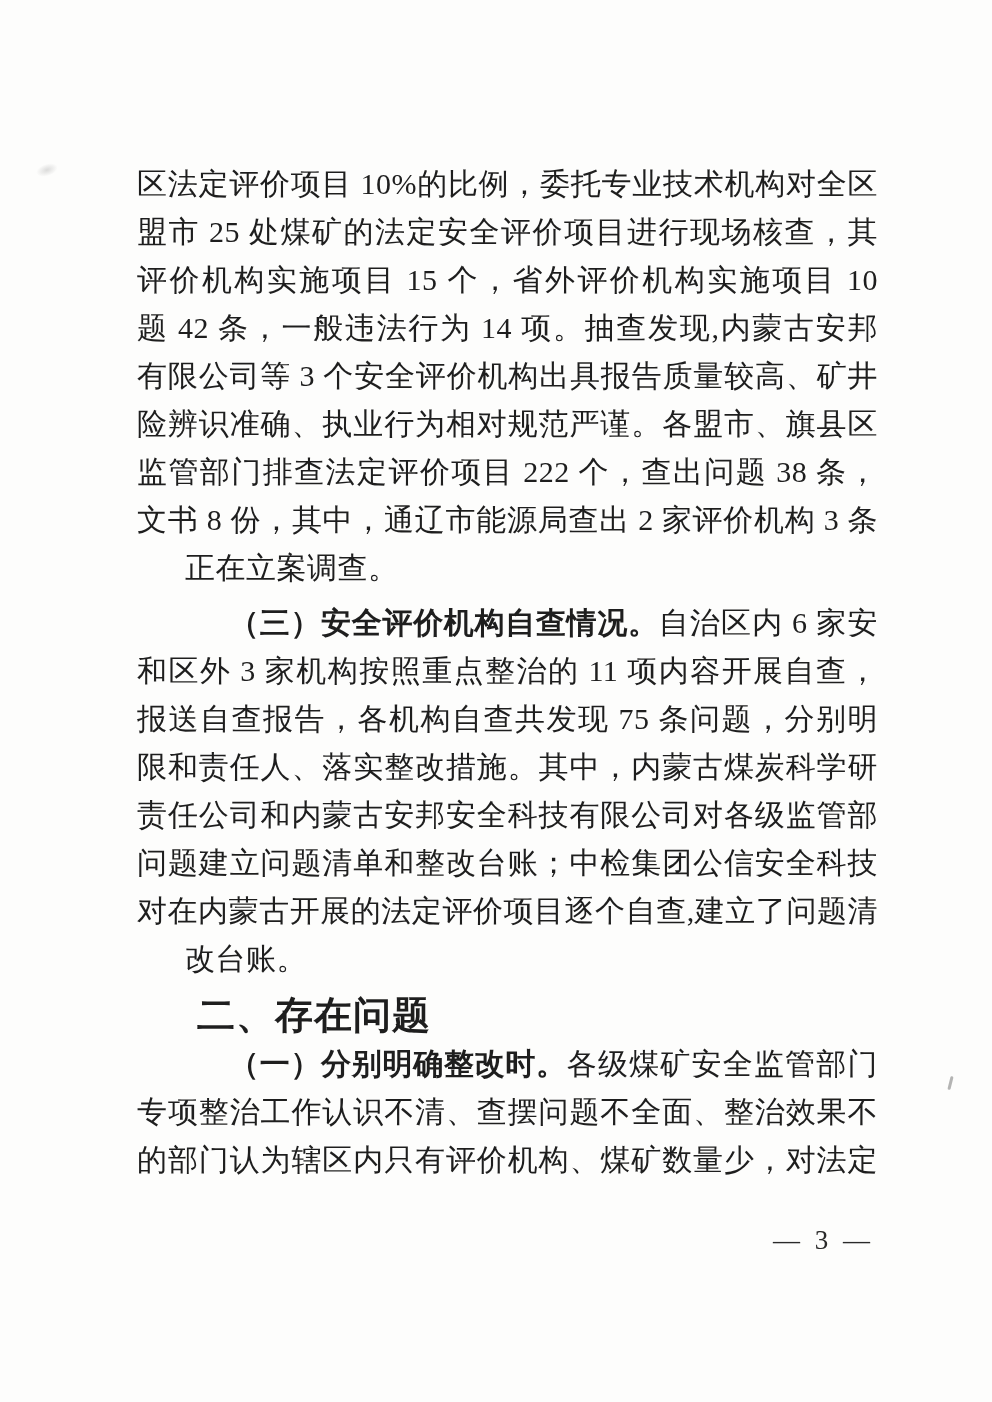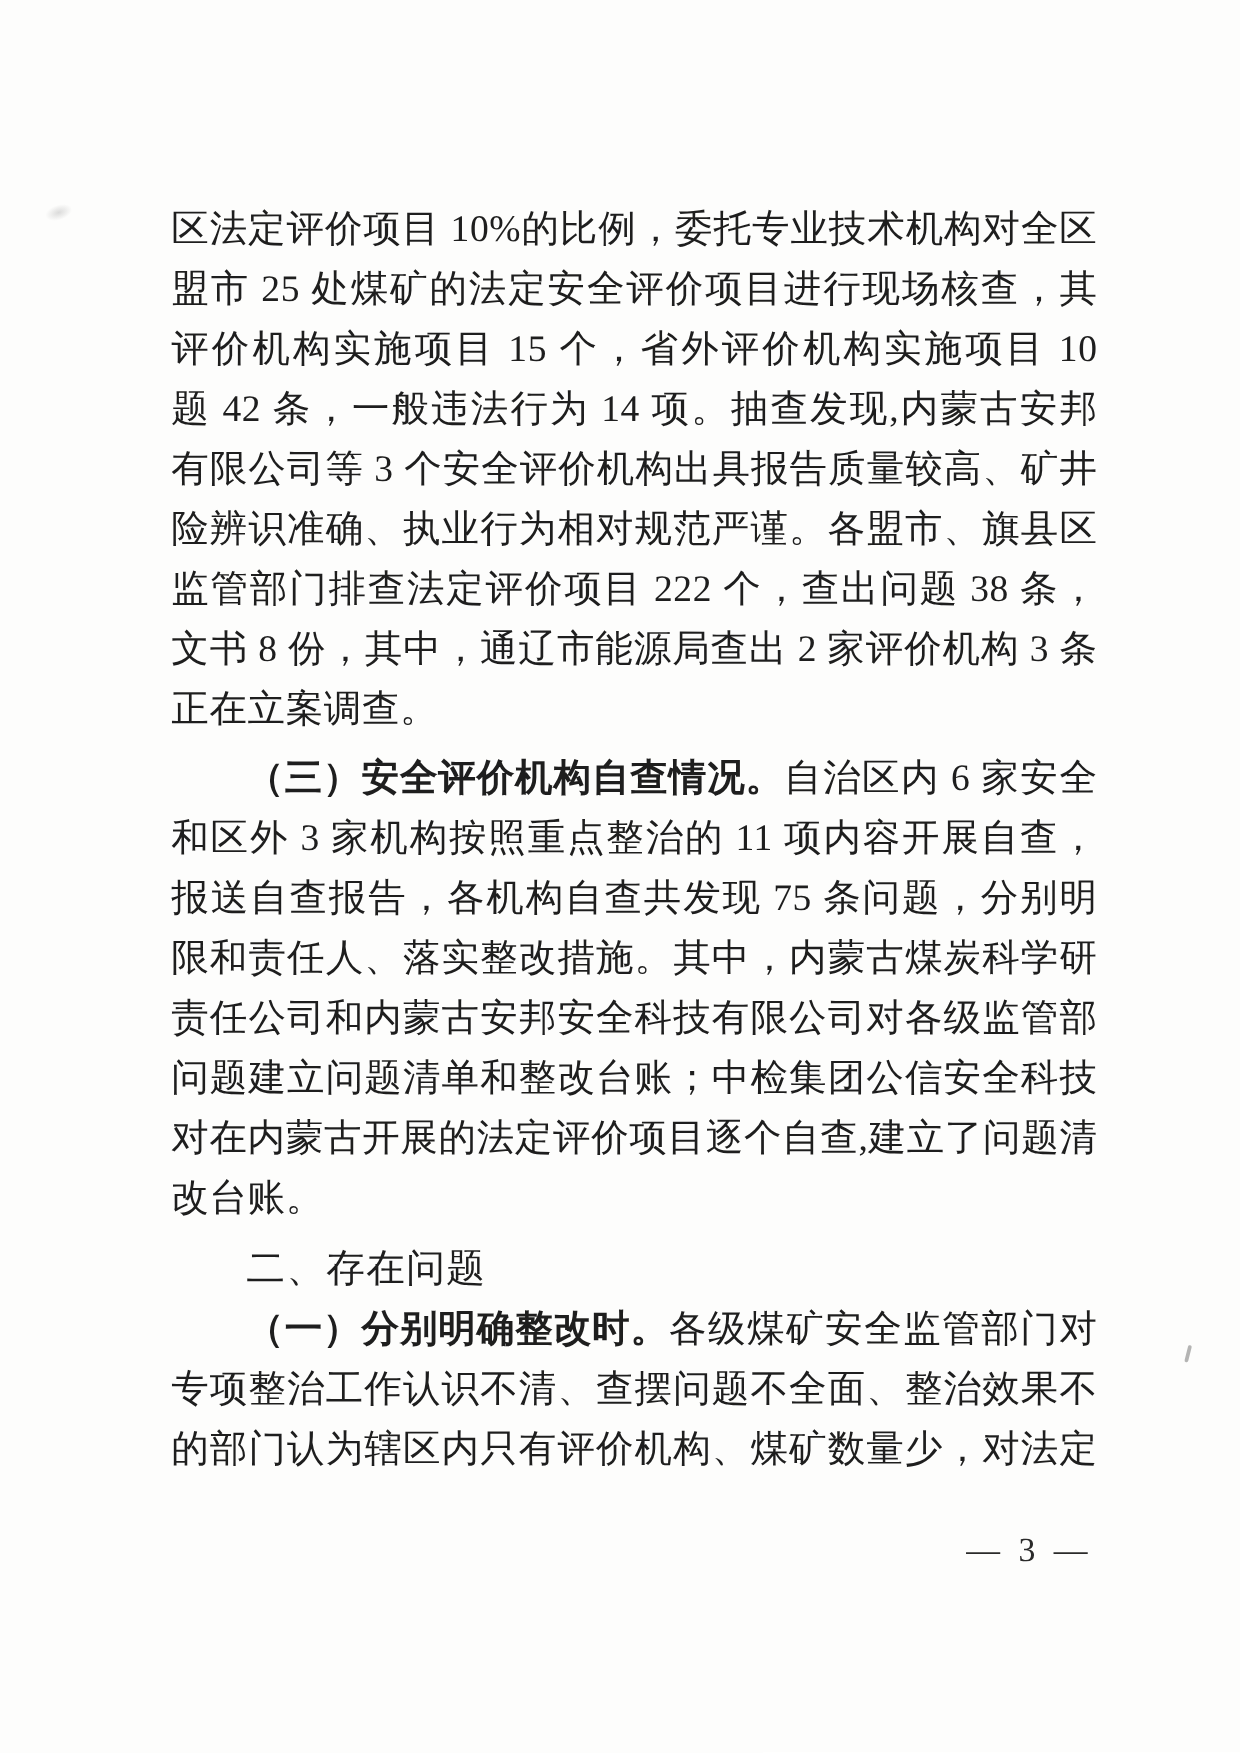--- a/index.html
+++ b/index.html
@@ -30,40 +30,42 @@
     text-align: justify;
     text-align-last: justify;
     text-justify: inter-character;
     letter-spacing: 0.5px;
     white-space: normal;
     overflow: hidden;
   }
   .line.short {
     text-align: right;
     text-align-last: left;
+    margin-left: 48px;
   }
   .line.indent {
     padding-left: 60px;
   }
   .lead-bold {
     font-weight: bold;
     font-family: Liberation Sans, sans-serif;
     letter-spacing: 0;
+    margin-left: 32px;
   }
   .para {
     margin: 0;
   }
   .para.gap-before {
     margin-top: 7px;
   }
   .section-heading {
-    font-size: 31px;
+    font-size: 38px;
     line-height: 50px;
     height: 50px;
-    font-weight: normal;
+    font-weight: bold;
     font-family: "Liberation Sans", "DejaVu Sans", sans-serif;
     padding-left: 60px;
     text-align: right;
     text-align-last: left;
     letter-spacing: 1px;
   }
   .page-number {
     position: absolute;
     top: 1222px;
     right: 118px;

